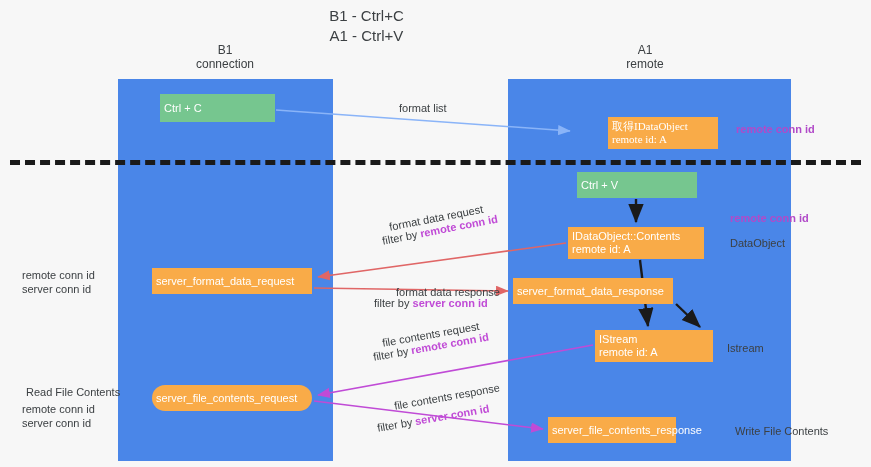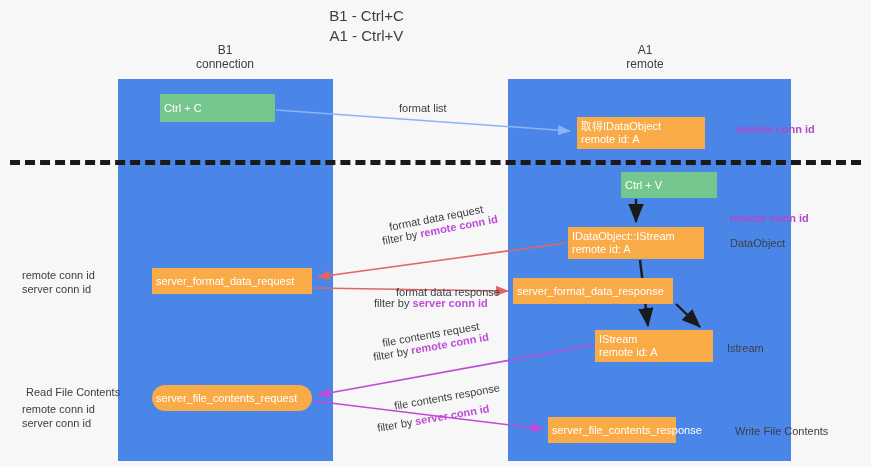--- a/index.html
+++ b/index.html
@@ -42,22 +42,22 @@
     display:flex;flex-direction:column;
     align-items:flex-start;justify-content:center;
     color:#ffffff;font-size:11px;line-height:13px;
     text-align:center;padding:2px 4px;
   }
   .node.green{background:#76c68f;}
   .node.orange{background:#f9ab48;}
   .node .l2{display:block;}
 
   #n-ctrlc{left:160px;top:94px;width:115px;height:28px;}
-  #n-idataobject{left:577px;top:117px;width:128px;height:32px;}
-  #n-ctrlv{left:577px;top:172px;width:96px;height:26px;margin-left:44px;}
+  #n-idataobject{left:608px;top:117px;width:110px;height:32px;font-family:Liberation Serif, serif;}
+  #n-ctrlv{left:577px;top:172px;width:120px;height:26px;}
   #n-getdata{left:568px;top:227px;width:136px;height:32px;}
   #n-sfdreq{left:152px;top:268px;width:160px;height:26px;}
   #n-sfdresp{left:513px;top:278px;width:160px;height:26px;}
   #n-istream{left:595px;top:330px;width:118px;height:32px;}
   #n-sfcreq{left:152px;top:385px;width:160px;height:26px;border-radius:13px;}
   #n-sfcresp{left:548px;top:417px;width:128px;height:26px;}
 
   
   .lbl{
     position:absolute;font-size:11px;line-height:14px;
@@ -156,21 +156,21 @@
   <div id="n-idataobject" class="node orange">
     <span>取得IDataObject</span>
     <span class="l2">remote id: A</span>
   </div>
 
   <div id="n-ctrlv" class="node green">
     <span>Ctrl + V</span>
   </div>
 
   <div id="n-getdata" class="node orange">
-    <span>IDataObject::IStream</span>
+    <span>IDataObject::Contents</span>
     <span class="l2">remote id: A</span>
   </div>
 
   <div id="n-sfdresp" class="node orange">
     <span>server_format_data_response</span>
   </div>
 
   <div id="n-sfdreq" class="node orange">
     <span>server_format_data_request</span>
   </div>

